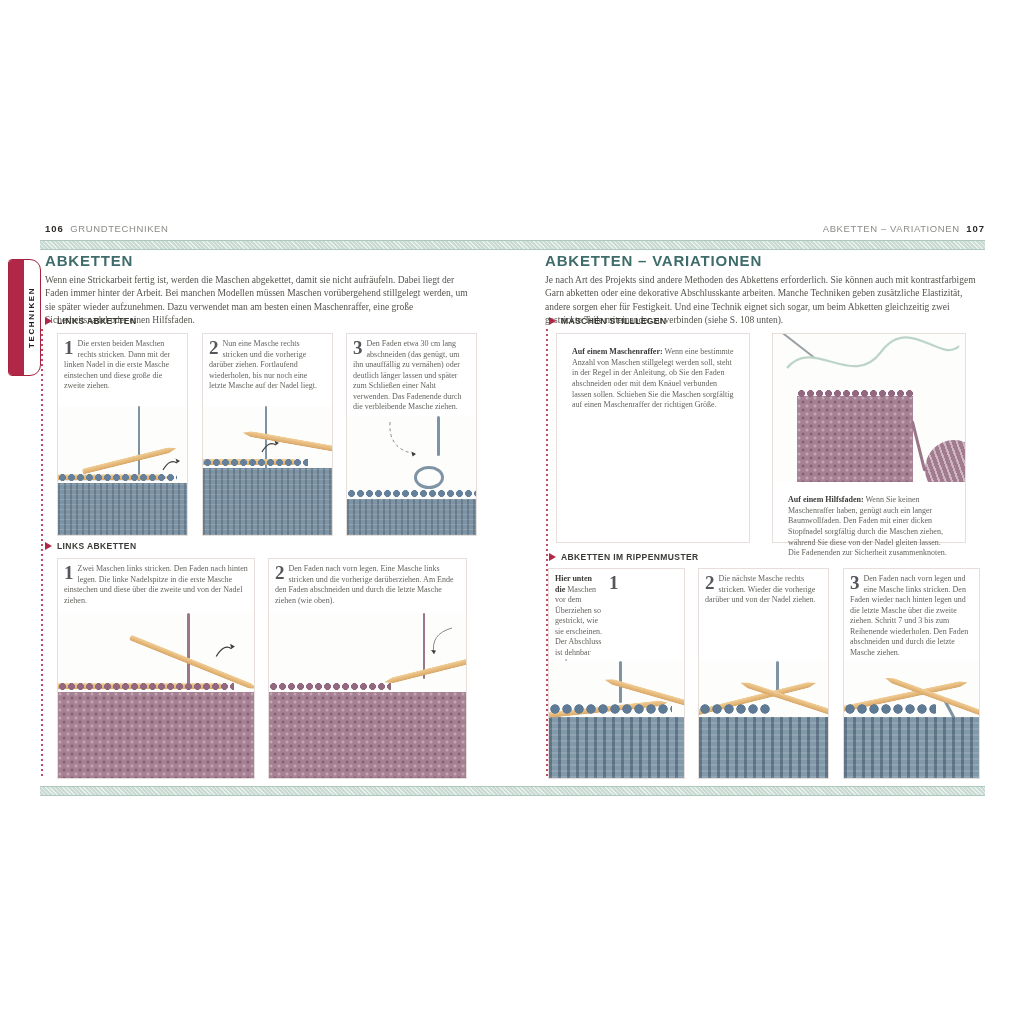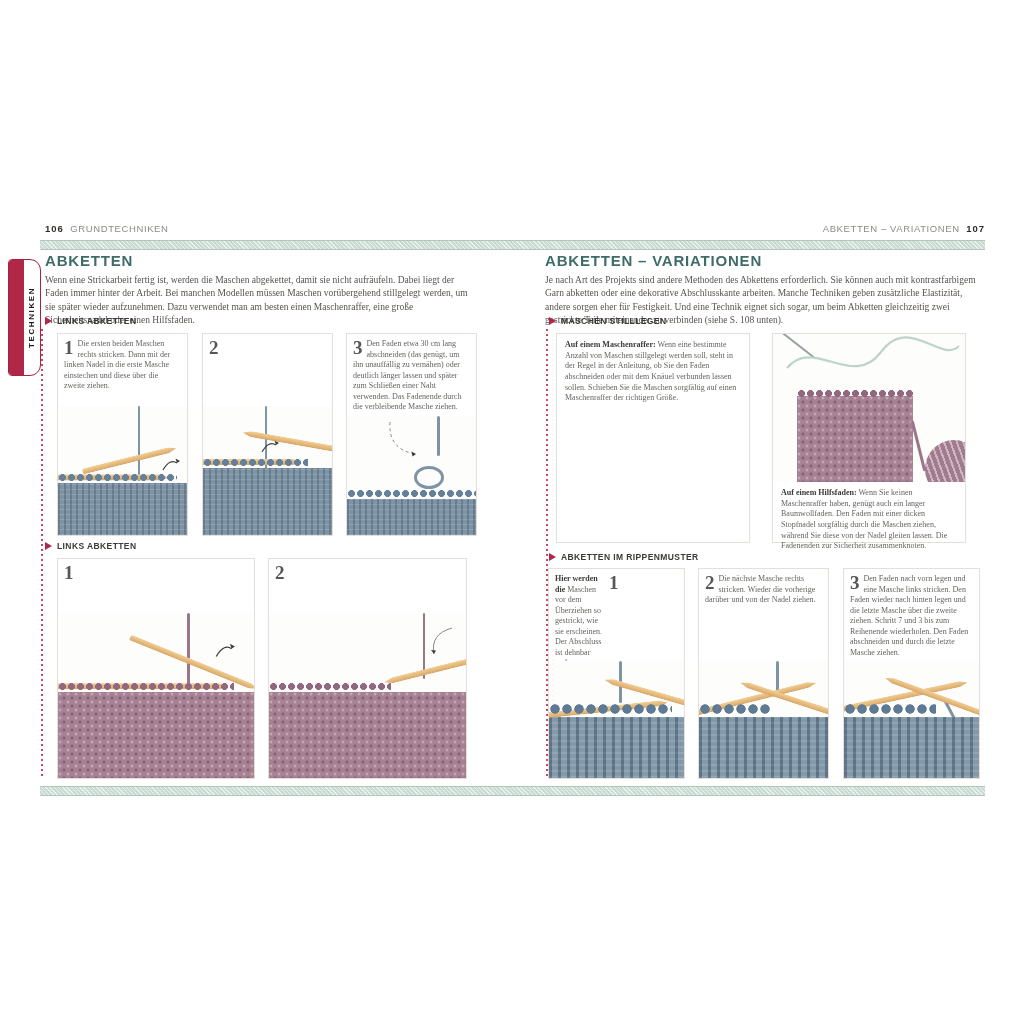--- a/index.html
+++ b/index.html
@@ -33,21 +33,21 @@
   .sec-h { position:absolute; display:flex; align-items:center; gap:5px; font-size:8.5px; font-weight:bold;
            letter-spacing:.4px; color:#3a3a37; }
   .flag { width:0; height:0; border-left:7px solid #b02747; border-top:4.5px solid transparent; border-bottom:4.5px solid transparent; }
   .dotline { position:absolute; width:2px; background-image:radial-gradient(circle at 1px 1.2px, #c24a66 1px, rgba(0,0,0,0) 1.3px);
              background-size:2px 5px; background-repeat:repeat-y; }
 
   
   .box { position:absolute; box-sizing:border-box; border:1px solid #e6dedb; background:#fff; display:flex; flex-direction:column; }
   .step { padding:5px 6px 3px 6px; font:8px/1.32 "Liberation Serif", serif; color:#66645f; box-sizing:border-box; }
   .step .n { float:left; font:19px/0.85 "Liberation Serif", serif; color:#53565a; margin:1px 4px 0 0; font-weight:bold; }
-  .cap { margin:0; padding:6px 8px 6px 8px; font:8px/1.33 "Liberation Serif", serif; color:#66645f; }
+  .cap { margin:7px; padding:6px 8px 6px 8px; font:8px/1.33 "Liberation Serif", serif; color:#66645f; }
   .cap b { color:#3a3a37; font-family:"Liberation Serif", serif; }
   .note { font:8px/1.32 "Liberation Serif", serif; color:#66645f; }
   .note b { color:#3a3a37; }
 
   
   .photo { position:relative; flex:1; overflow:hidden; background:#fdfdfc; }
   .swatch { position:absolute; left:0; right:0; bottom:0; }
   .knit-blue { background-color:#7e94a5;
     background-image:repeating-linear-gradient(90deg, rgba(42,62,80,.28) 0 2px, rgba(0,0,0,0) 2px 6px),
                      repeating-linear-gradient(0deg, rgba(255,255,255,.14) 0 1px, rgba(0,0,0,0) 1px 5px); }
@@ -110,38 +110,38 @@
 
     <div class="dotline" style="left:-4px; top:77px; height:450px;"></div>
 
     <div class="sec-h" style="left:0; top:64px;">
       <span class="flag"></span>
       <span>LINKS ABKETTEN</span>
     </div>
 
     <div class="box" style="left:12px; top:81px; width:131px; height:203px;">
       <div class="step" style="min-height:72px;">
-        <span class="n">1</span><span>Die ersten beiden Maschen rechts stricken. Dann mit der linken Nadel in die erste Masche einstechen und diese über die zweite ziehen.</span>
+        <span class="n">1</span><span>Die ersten beiden Maschen rechts stricken. Dann mit der linken Nadel in die erste Masche einstechen und diese große die zweite ziehen.</span>
       </div>
       <div class="photo">
         <div class="strand" style="left:62%; top:0; height:58%;"></div>
         <div class="swatch knit-blue" style="height:40%;"></div>
         <div class="needle tip-right" style="left:-4px; right:18px; bottom:calc(40% + 3px);"></div>
         <div class="needle tip-right" style="left:18%; width:75%; bottom:calc(40% + 20px); transform:rotate(-14deg);"></div>
         <div class="loops loops-blue" style="left:0; right:10px; bottom:calc(40% + 1px);"></div>
         <svg class="curve arrow" style="right:6px; top:40%;" width="20" height="14" viewBox="0 0 20 14">
             <path d="M2 12 Q9 0 16 5" fill="none" stroke="#3c3c3a" stroke-width="1.2"></path>
             <path d="M16 5 l-1.5 -4.5 l4.5 2.5 z" fill="#3c3c3a"></path>
           </svg>
       </div>
     </div>
 
     <div class="box" style="left:157px; top:81px; width:131px; height:203px;">
       <div class="step" style="min-height:72px;">
-        <span class="n">2</span>
+        <span class="n">2</span><span>Nun eine Masche rechts stricken und die vorherige darüber ziehen. Fortlaufend wiederholen, bis nur noch eine letzte Masche auf der Nadel liegt.</span>
       </div>
       <div class="photo">
         <div class="strand" style="left:48%; top:0; height:50%;"></div>
         <div class="swatch knit-blue" style="height:52%;"></div>
         <div class="needle tip-right" style="left:-4px; right:30px; bottom:calc(52% + 3px);"></div>
         <div class="needle tip-left" style="left:30%; right:-6px; bottom:calc(52% + 24px); transform:rotate(10deg);"></div>
         <div class="loops loops-blue" style="left:0; right:24px; bottom:calc(52% + 1px);"></div>
         <svg class="curve arrow" style="left:44%; top:26%;" width="20" height="14" viewBox="0 0 20 14">
             <path d="M2 12 Q9 0 16 5" fill="none" stroke="#3c3c3a" stroke-width="1.2"></path>
             <path d="M16 5 l-1.5 -4.5 l4.5 2.5 z" fill="#3c3c3a"></path>
@@ -165,38 +165,38 @@
       </div>
     </div>
 
     <div class="sec-h" style="left:0; top:289px;">
       <span class="flag"></span>
       <span>LINKS ABKETTEN</span>
     </div>
 
     <div class="box" style="left:12px; top:306px; width:198px; height:221px;">
       <div class="step" style="min-height:54px;">
-        <span class="n">1</span>
+        <span class="n">1</span><span>Zwei Maschen links stricken. Den Faden nach hinten legen. Die linke Nadelspitze in die erste Masche einstechen und diese über die zweite und von der Nadel ziehen.</span>
       </div>
       <div class="photo">
         <div class="strand strand-mauve" style="left:66%; top:0; height:46%;"></div>
         <div class="swatch knit-mauve" style="height:52%;"></div>
         <div class="needle tip-right" style="left:-4px; right:26px; bottom:calc(52% + 3px);"></div>
         <div class="needle tip-right" style="left:34%; right:-8px; bottom:calc(52% + 26px); transform:rotate(22deg);"></div>
         <div class="loops loops-mauve" style="left:0; right:20px; bottom:calc(52% + 1px);"></div>
         <svg class="curve arrow" style="right:18px; top:18%;" width="22" height="16" viewBox="0 0 20 14">
             <path d="M2 12 Q9 0 16 5" fill="none" stroke="#3c3c3a" stroke-width="1.2"></path>
             <path d="M16 5 l-1.5 -4.5 l4.5 2.5 z" fill="#3c3c3a"></path>
           </svg>
       </div>
     </div>
 
     <div class="box" style="left:223px; top:306px; width:199px; height:221px;">
       <div class="step" style="min-height:54px;">
-        <span class="n">2</span>
+        <span class="n">2</span><span>Den Faden nach vorn legen. Eine Masche links stricken und die vorherige darüberziehen. Am Ende den Faden abschneiden und durch die letzte Masche ziehen (wie oben).</span>
       </div>
       <div class="photo">
         <div class="strand strand-mauve" style="left:78%; top:0; height:40%;"></div>
         <div class="swatch knit-mauve" style="height:52%;"></div>
         <div class="needle tip-left" style="left:58%; right:-10px; bottom:calc(52% + 18px); transform:rotate(-14deg);"></div>
         <div class="loops loops-mauve" style="left:0; width:62%; bottom:calc(52% + 1px);"></div>
         <svg class="curve arrow" style="right:10px; top:8%;" width="30" height="34" viewBox="0 0 30 34">
             <path d="M26 2 Q4 8 8 28" fill="none" stroke="#8c8a84" stroke-width="1"></path>
             <path d="M8 28 l-3 -4 l5 0.5 z" fill="#3c3c3a"></path>
           </svg>
@@ -233,21 +233,21 @@
       <p class="cap"><b>Auf einem Hilfsfaden:</b><span> Wenn Sie keinen Maschenraffer haben, genügt auch ein langer Baumwollfaden. Den Faden mit einer dicken Stopfnadel sorgfältig durch die Maschen ziehen, während Sie diese von der Nadel gleiten lassen. Die Fadenenden zur Sicherheit zusammenknoten.</span></p>
     </div>
 
     <div class="sec-h" style="left:4px; top:300px;">
       <span class="flag"></span>
       <span>ABKETTEN IM RIPPENMUSTER</span>
     </div>
 
     <div class="box" style="left:3px; top:316px; width:137px; height:211px;">
       <div style="display:flex; height:92px;">
-        <p class="note" style="margin:0; width:56px; padding:5px 2px 0 6px; box-sizing:border-box;"><b>Hier werden die</b><span> Maschen vor dem Überziehen so gestrickt, wie sie erscheinen. Der Abschluss ist dehnbar und unauffällig.</span></p>
+        <p class="note" style="margin:0; width:56px; padding:5px 2px 0 6px; box-sizing:border-box;"><b>Hier unten die</b><span> Maschen vor dem Überziehen so gestrickt, wie sie erscheinen. Der Abschluss ist dehnbar und unauffällig.</span></p>
         <div class="step" style="flex:1; padding:5px 5px 0 4px;">
           <span class="n">1</span>
         </div>
       </div>
       <div class="photo">
         <div class="strand" style="left:52%; top:0; height:36%;"></div>
         <div class="swatch knit-rib" style="height:52%;"></div>
         <div class="needle tip-right" style="left:-4px; right:16px; bottom:calc(52% + 5px); transform:rotate(-6deg);"></div>
         <div class="needle tip-left" style="left:40%; right:-8px; bottom:calc(52% + 22px); transform:rotate(16deg);"></div>
         <div class="loops loops-big" style="left:0; right:12px; bottom:calc(52% + 2px);"></div>

